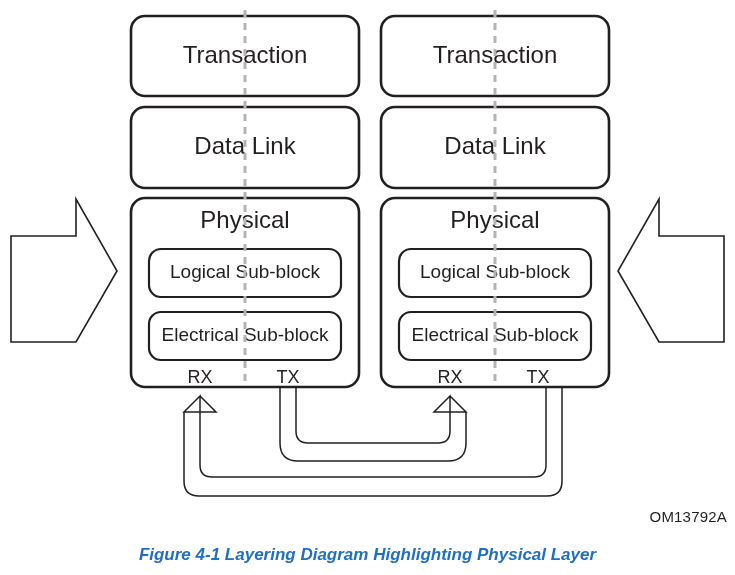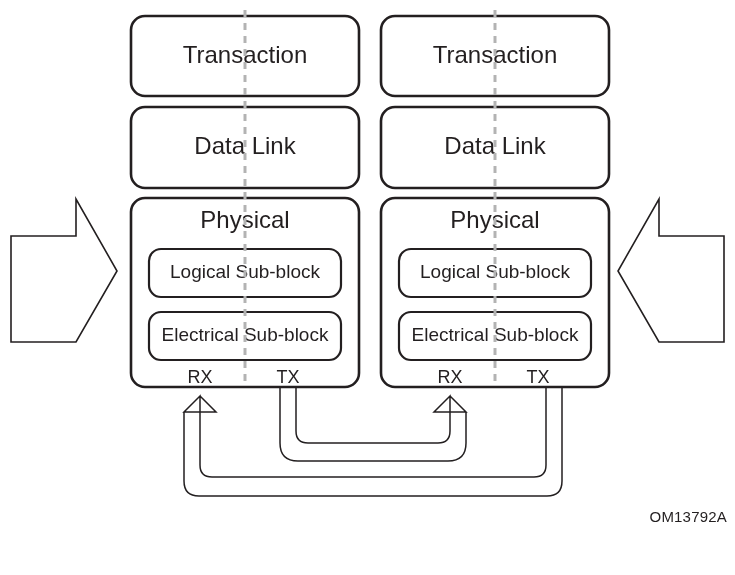--- a/index.html
+++ b/index.html
@@ -170,14 +170,15 @@
                Q 562,496 547,496
                L 199,496
                Q 184,496 184,481
                L 184,412"></path>
       <polyline class="loop-path" points="200,412 200,396 184,412 216,412 200,396"></polyline>
     </g>
 
   </svg>
 
   <div class="code-label">OM13792A</div>
+  <div class="caption">Figure  4-1  Layering Diagram Highlighting Physical Layer</div>
 
 </div>
 
 </body></html>

